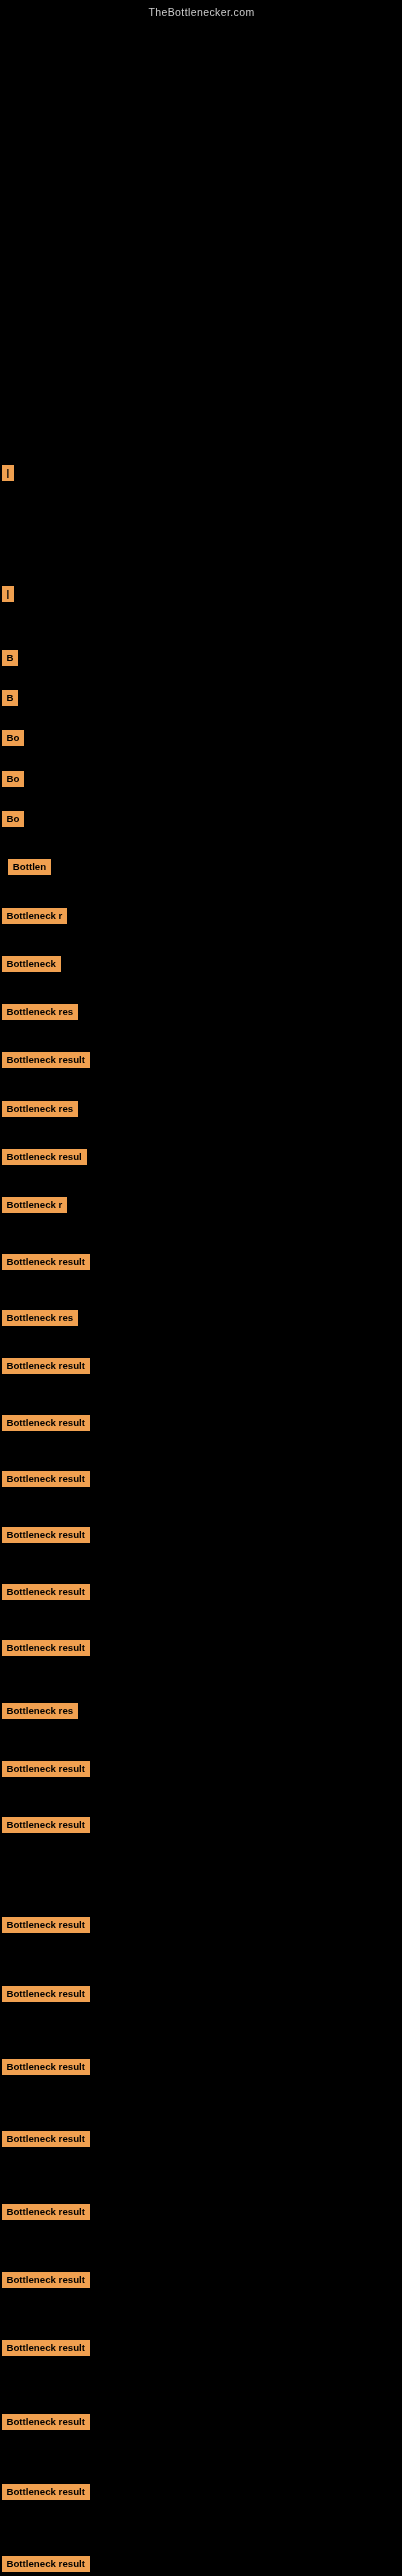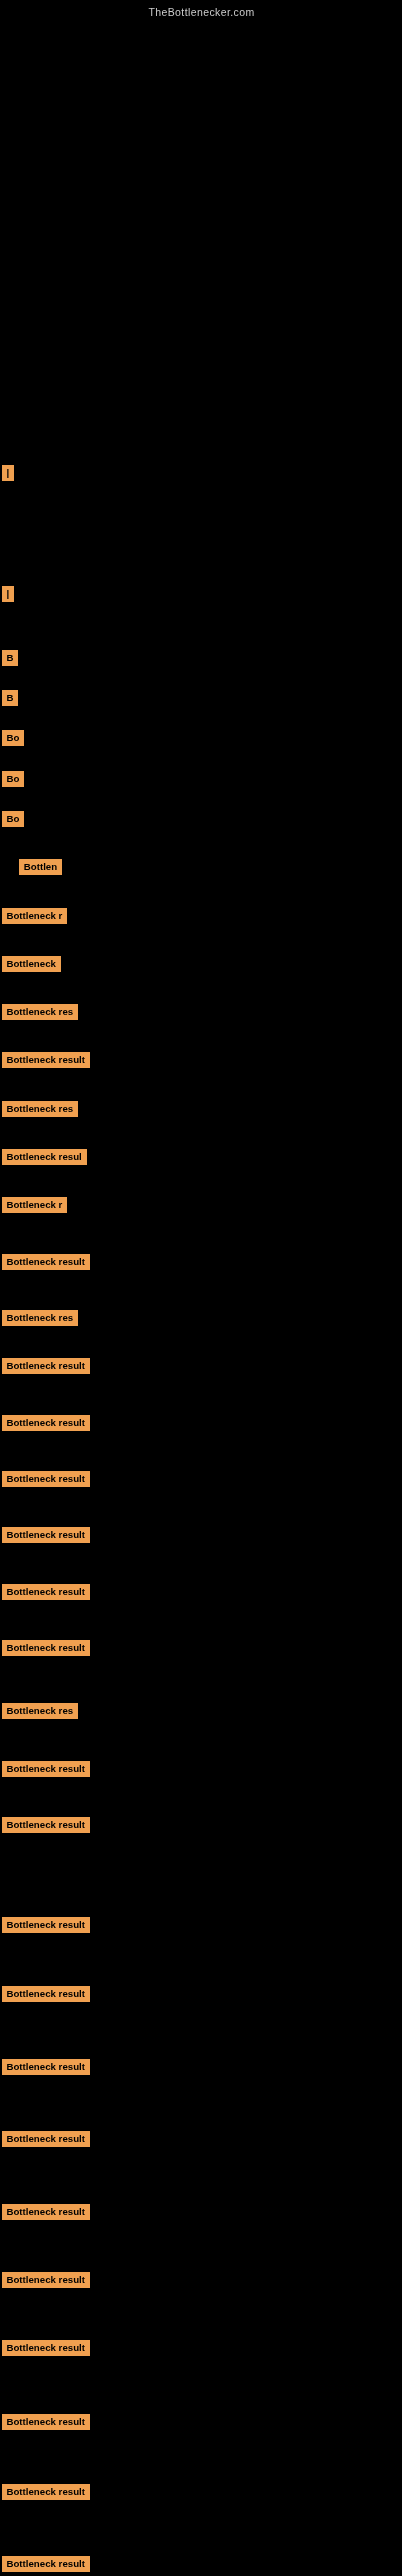--- a/index.html
+++ b/index.html
@@ -40,21 +40,21 @@
 <div class="site-title">TheBottlenecker.com</div>
 
 <div class="items-container" id="items-container" style="position: relative; height: 2576px;">
 <div style="position: absolute; top: 443px; left: 1.6px;"><span class="bottleneck-label" style="max-width: 22.5px; width: 14.5px;">|</span></div>
     <div style="position: absolute; top: 564px; left: 1.6px;"><span class="bottleneck-label" style="max-width: 22.5px; width: 14.5px;">|</span></div>
     <div style="position: absolute; top: 628px; left: 1.6px;"><span class="bottleneck-label" style="max-width: 26px; width: 17.7px;">B</span></div>
     <div style="position: absolute; top: 668px; left: 1.6px;"><span class="bottleneck-label" style="max-width: 27px; width: 19.3px;">B</span></div>
     <div style="position: absolute; top: 708px; left: 1.6px;"><span class="bottleneck-label" style="max-width: 32px; width: 24px;">Bo</span></div>
     <div style="position: absolute; top: 749px; left: 1.6px;"><span class="bottleneck-label" style="max-width: 34px; width: 26px;">Bo</span></div>
     <div style="position: absolute; top: 789px; left: 1.6px;"><span class="bottleneck-label" style="max-width: 34px; width: 26px;">Bo</span></div>
-    <div style="position: absolute; top: 837px; left: 19px;"><span class="bottleneck-label" style="max-width: 60px; width: 52px;">Bottlen</span></div>
+    <div style="position: absolute; top: 837px; left: 8px;"><span class="bottleneck-label" style="max-width: 60px; width: 52px;">Bottlen</span></div>
     <div style="position: absolute; top: 886px; left: 1.6px;"><span class="bottleneck-label" style="max-width: 89px; width: 81px;">Bottleneck r</span></div>
     <div style="position: absolute; top: 934px; left: 1.6px; border-radius: 6px;"><span class="bottleneck-label" style="max-width: 81px; width: 72px;">Bottleneck</span></div>
     <div style="position: absolute; top: 982px; left: 1.6px;"><span class="bottleneck-label" style="max-width: 101px; width: 93px;">Bottleneck res</span></div>
     <div style="position: absolute; top: 1030px; left: 1.6px;"><span class="bottleneck-label" style="max-width: 121px; width: 113px;">Bottleneck result</span></div>
     <div style="position: absolute; top: 1079px; left: 1.6px;"><span class="bottleneck-label" style="max-width: 109px; width: 101px;">Bottleneck res</span></div>
     <div style="position: absolute; top: 1127px; left: 1.6px;"><span class="bottleneck-label" style="max-width: 117px; width: 109px;">Bottleneck resul</span></div>
     <div style="position: absolute; top: 1175px; left: 1.6px;"><span class="bottleneck-label" style="max-width: 93px; width: 85px;">Bottleneck r</span></div>
     <div style="position: absolute; top: 1232px; left: 1.6px;"><span class="bottleneck-label" style="max-width: 125px; width: 117px;">Bottleneck result</span></div>
     <div style="position: absolute; top: 1288px; left: 1.6px;"><span class="bottleneck-label" style="max-width: 111px; width: 103px;">Bottleneck res</span></div>
     <div style="position: absolute; top: 1336px; left: 1.6px;"><span class="bottleneck-label" style="max-width: 129px; width: 121px;">Bottleneck result</span></div>

